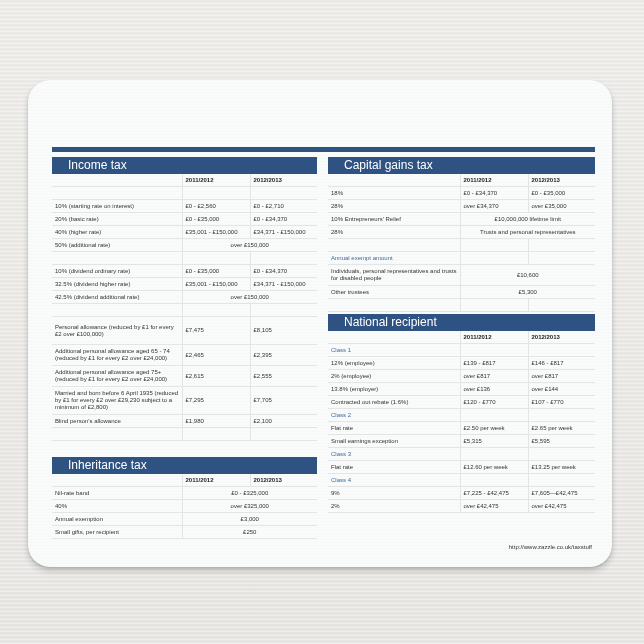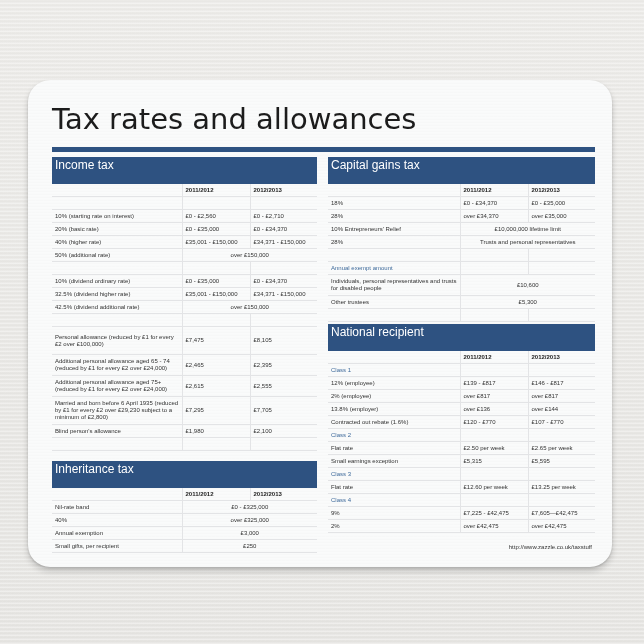--- a/index.html
+++ b/index.html
@@ -27,21 +27,21 @@
     }
     .topbar {
       position: absolute; left: 24px; top: 67px; width: 543px; height: 5px;
       background: #2e5281;
     }
     .col { position: absolute; }
     .col-left { left: 24px; top: 77px; width: 265px; }
     .col-right { left: 300px; top: 77px; width: 267px; }
     .sec-head {
       background: #2e5281; color: #fff; font-size: 12px;
-      height: 27px; line-height: 17px; padding-left: 3px;
+      height: 17px; line-height: 17px; padding-left: 16px;
     }
     table { border-collapse: collapse; width: 100%; table-layout: fixed; }
     td {
       font-size: 6px; color: #333; padding: 0 3px;
       border-bottom: 1px solid #e3e4e6; border-right: 1px solid #e3e4e6;
       vertical-align: middle; line-height: 7px;
     }
     td:last-child { border-right: none; }
     tr.hdr td { font-weight: bold; font-size: 6px; color: #222; height: 12px; }
     tr.r td { height: 12px; }
@@ -54,21 +54,20 @@
       position: absolute; right: 20px; bottom: 17px;
       font-size: 6px; color: #333;
     }
   </style>
 </head>
 <body>
 
 <div class="grain"></div>
 
 <div class="pad">
-  <div class="title">Tax rates and allowances</div>
   <div class="topbar"></div>
 
   <div class="col col-left">
     <div class="sec-head">Income tax</div>
     <table>
       <colgroup>
           <col style="width:130px">
           <col style="width:68px">
           <col style="width:67px">
         </colgroup>
@@ -152,21 +151,21 @@
         <td>£2,100</td>
       </tr>
       <tr class="blank">
             <td></td>
             <td></td>
             <td></td>
           </tr>
     </tbody>
       </table>
 
-    <div class="sec-head" style="margin-top:10px">Inheritance tax</div>
+    <div class="sec-head" style="margin-top:16px">Inheritance tax</div>
     <table>
       <colgroup>
           <col style="width:130px">
           <col style="width:68px">
           <col style="width:67px">
         </colgroup>
       <tbody>
           <tr class="hdr">
         <td></td>
         <td>2011/2012</td>

